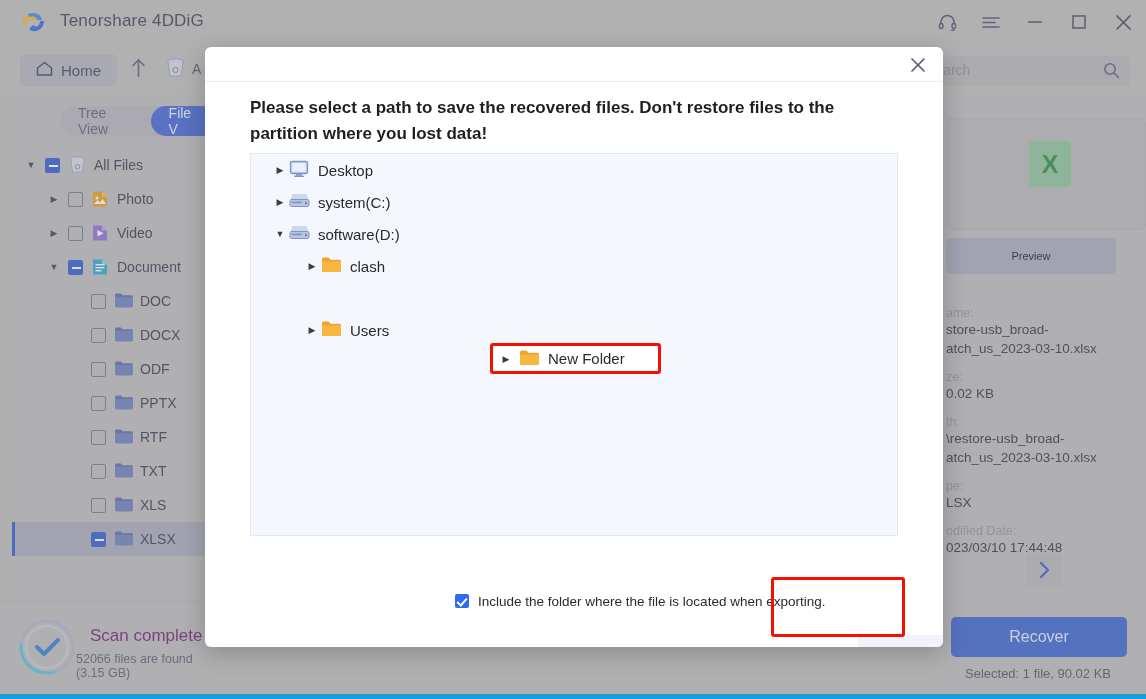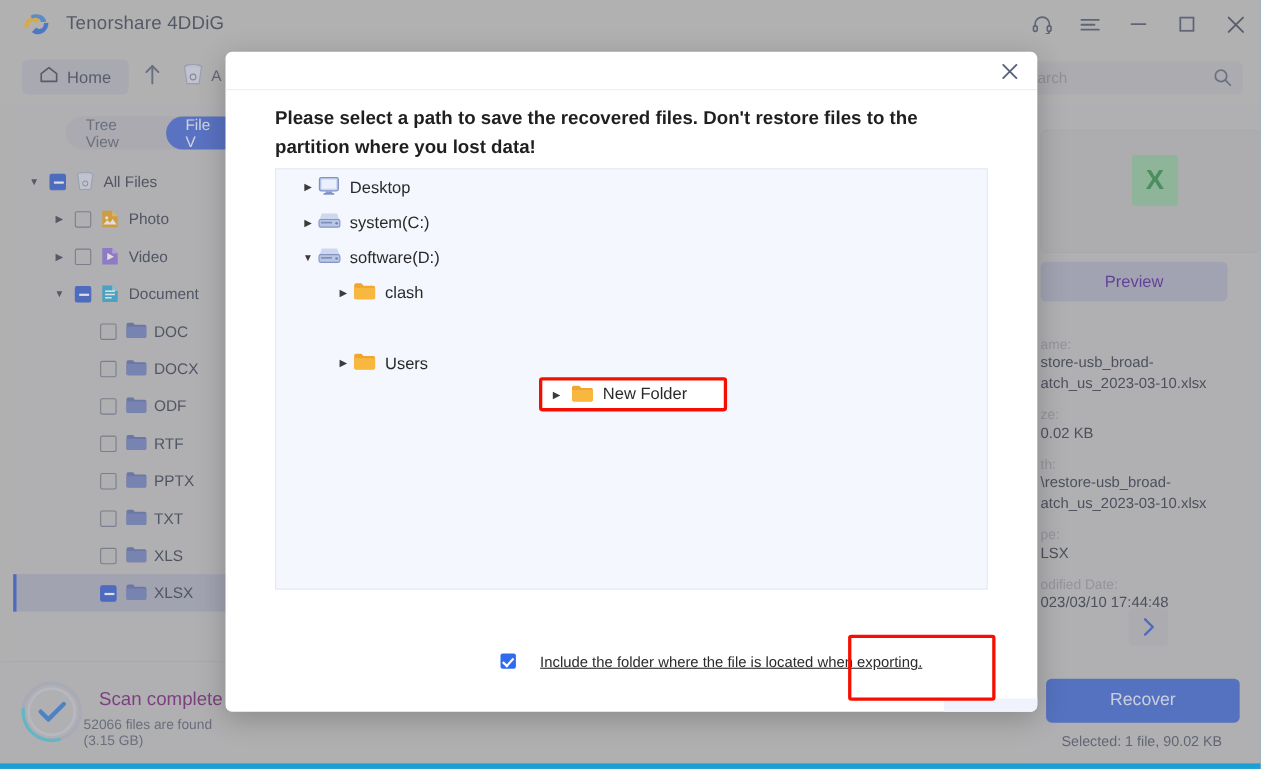--- a/index.html
+++ b/index.html
@@ -136,21 +136,21 @@
   .xlsicon {
     position: absolute; left: 82px; top: 22px; width: 42px; height: 46px;
     background: #8cc39a; border-radius: 3px;
     display: flex; align-items: center; justify-content: center;
     color: #2f8b45; font-size: 25px; font-weight: bold;
   }
   .preview-btn {
     position: absolute; left: 16px; top: 144px; width: 170px; height: 36px;
     background: #a6aabd; border-radius: 5px;
     display: flex; align-items: center; justify-content: center;
-    font-size: 15px; color: #4c1d95; text-align: center;
+    font-size: 11px; color: #0f172a; text-align: center;
   }
   .meta { position: absolute; left: 16px; top: 200px; width: 200px; }
   .meta-k { font-size: 12.5px; color: #93959e; margin-top: 12px; }
   .meta-v { font-size: 13.5px; color: #2e3344; line-height: 19px; }
   .nextbtn {
     position: absolute; left: 96px; top: 459px; width: 36px; height: 34px;
     background: #b6b6ba; border-radius: 4px;
     display: flex; align-items: center; justify-content: center;
     color: #3358cf; font-size: 19px;
   }
@@ -203,22 +203,22 @@
   .hl-box {
     position: absolute; left: 285px; top: 296px; width: 171px; height: 31px;
     border: 3px solid #f50f02; border-radius: 3px; background: #fff;
   }
   .hl-inner {
     position: absolute; left: 0; top: 0; width: 100%; height: 100%;
     display: flex; align-items: center; font-size: 15px; color: #2a2a2a;
   }
   .chk-row {
     position: absolute; left: 250px; top: 547px;
-    display: flex; gap: 22px;
-    font-size: 13.5px; color: #2a2a2a; text-decoration: underline;
+    display: flex; gap: 9px;
+    font-size: 13.5px; color: #2a2a2a;
   }
   .chk {
     width: 14px; height: 14px; background: #2f6bf0; border-radius: 2px;
     position: relative; flex: none;
   }
   .chk::after {
     content: ""; position: absolute; left: 4px; top: 1.5px;
     width: 4px; height: 8px; border: solid #fff; border-width: 0 2px 2px 0;
     transform: rotate(42deg);
   }
@@ -433,34 +433,34 @@
             <span style="width:58px;flex:none"></span>
             <span class="caret"></span>
             <span style="width:7px;flex:none"></span>
             <span class="cbx "></span>
             <span style="width:8px;flex:none"></span>
             <span class="ficon"><svg width="20" height="16" viewBox="0 0 20 16">
                 <path d="M1 2.8a1.4 1.4 0 0 1 1.4-1.4H7l1.6 1.9h9a1.4 1.4 0 0 1 1.4 1.4v9.1a1.4 1.4 0 0 1-1.4 1.4H2.4A1.4 1.4 0 0 1 1 13.8Z" fill="#5b6ba8"></path>
                 <path d="M1 5h18v8.8a1.4 1.4 0 0 1-1.4 1.4H2.4A1.4 1.4 0 0 1 1 13.8Z" fill="#6b7bba"></path>
               </svg></span>
             <span style="width:6px;flex:none"></span>
+            <span class="tlabel">PPTX</span>
+          </div>
+          <div class="trow">
+            <span style="width:58px;flex:none"></span>
+            <span class="caret"></span>
+            <span style="width:7px;flex:none"></span>
+            <span class="cbx "></span>
+            <span style="width:8px;flex:none"></span>
+            <span class="ficon"><svg width="20" height="16" viewBox="0 0 20 16">
+                <path d="M1 2.8a1.4 1.4 0 0 1 1.4-1.4H7l1.6 1.9h9a1.4 1.4 0 0 1 1.4 1.4v9.1a1.4 1.4 0 0 1-1.4 1.4H2.4A1.4 1.4 0 0 1 1 13.8Z" fill="#5b6ba8"></path>
+                <path d="M1 5h18v8.8a1.4 1.4 0 0 1-1.4 1.4H2.4A1.4 1.4 0 0 1 1 13.8Z" fill="#6b7bba"></path>
+              </svg></span>
+            <span style="width:6px;flex:none"></span>
             <span class="tlabel">RTF</span>
-          </div>
-          <div class="trow">
-            <span style="width:58px;flex:none"></span>
-            <span class="caret"></span>
-            <span style="width:7px;flex:none"></span>
-            <span class="cbx "></span>
-            <span style="width:8px;flex:none"></span>
-            <span class="ficon"><svg width="20" height="16" viewBox="0 0 20 16">
-                <path d="M1 2.8a1.4 1.4 0 0 1 1.4-1.4H7l1.6 1.9h9a1.4 1.4 0 0 1 1.4 1.4v9.1a1.4 1.4 0 0 1-1.4 1.4H2.4A1.4 1.4 0 0 1 1 13.8Z" fill="#5b6ba8"></path>
-                <path d="M1 5h18v8.8a1.4 1.4 0 0 1-1.4 1.4H2.4A1.4 1.4 0 0 1 1 13.8Z" fill="#6b7bba"></path>
-              </svg></span>
-            <span style="width:6px;flex:none"></span>
-            <span class="tlabel">PPTX</span>
           </div>
           <div class="trow">
             <span style="width:58px;flex:none"></span>
             <span class="caret"></span>
             <span style="width:7px;flex:none"></span>
             <span class="cbx "></span>
             <span style="width:8px;flex:none"></span>
             <span class="ficon"><svg width="20" height="16" viewBox="0 0 20 16">
                 <path d="M1 2.8a1.4 1.4 0 0 1 1.4-1.4H7l1.6 1.9h9a1.4 1.4 0 0 1 1.4 1.4v9.1a1.4 1.4 0 0 1-1.4 1.4H2.4A1.4 1.4 0 0 1 1 13.8Z" fill="#5b6ba8"></path>
                 <path d="M1 5h18v8.8a1.4 1.4 0 0 1-1.4 1.4H2.4A1.4 1.4 0 0 1 1 13.8Z" fill="#6b7bba"></path>

